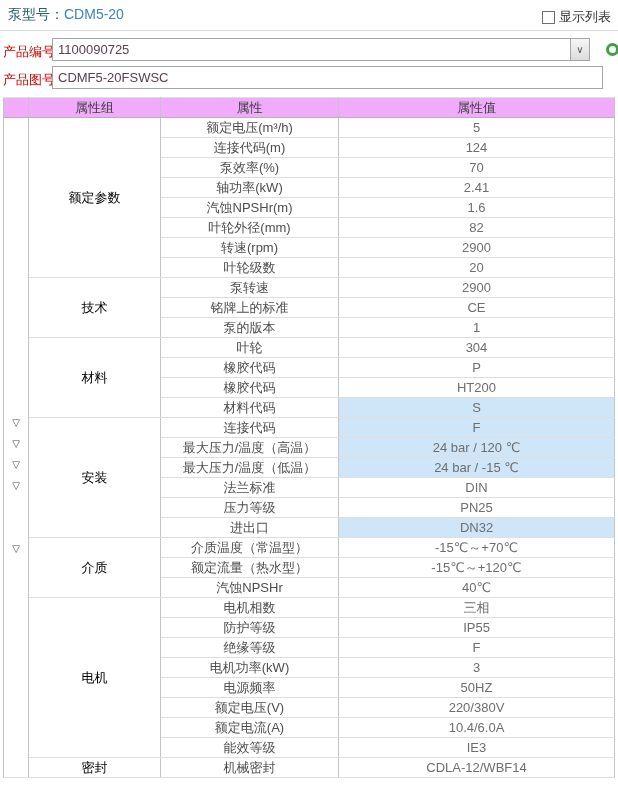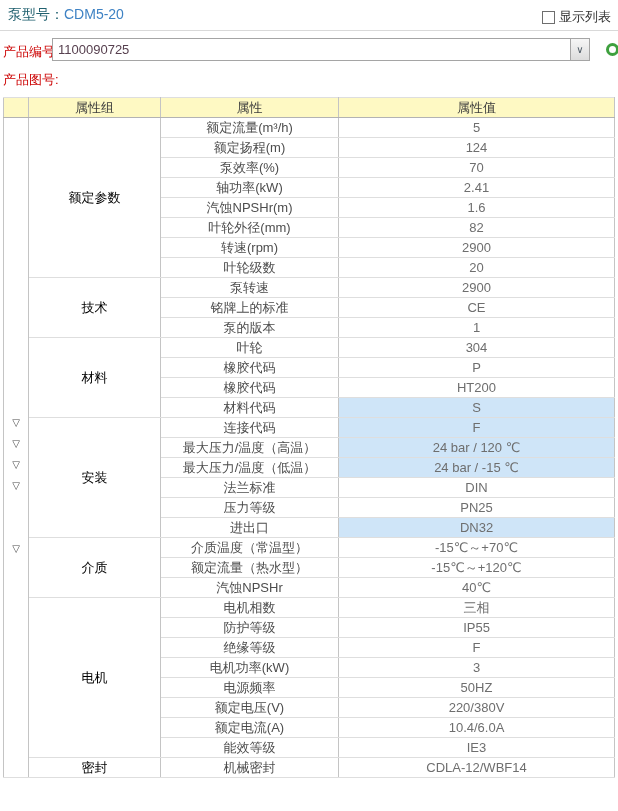--- a/index.html
+++ b/index.html
@@ -25,21 +25,21 @@
   .textbox .val { position:absolute; left:5px; top:0; line-height:21px; font-size:13px; color:#57404f; }
   .status-ring { position:absolute; left:606px; top:43px; width:13px; height:13px; border:3px solid #3ea03e; border-radius:50%; background:#fff; }
   
   .spec-wrap { position:absolute; left:3px; top:97px; }
   table.spec { border-collapse:collapse; table-layout:fixed; width:611px; border:1px solid #a9a9a9; }
   table.spec th, table.spec td {
     height:20px; padding:0 2px; font-size:13px; text-align:center; overflow:hidden; white-space:nowrap;
     border-left:1px solid #c4c4c4; border-right:1px solid #c4c4c4;
     border-top:1px solid #dedede; border-bottom:1px solid #dedede;
   }
-  table.spec th { color:#3c3c3c; font-weight:400; border-bottom:1px solid #b3b3b3; background:#fef9c3; }
+  table.spec th { color:#3c3c3c; font-weight:400; border-bottom:1px solid #b3b3b3; background:#f0abfc; }
   td.rail { position:relative; padding:0; }
   td.group-cell { color:#000000; }
   td.attr-cell { color:#4d4d4d; }
   td.value-cell { color:#6e6e6e; }
   td.value-cell.hl { background:#cfe5f8; }
   .tri { position:absolute; left:0; width:100%; height:21px; line-height:21px; font-size:10px; color:#4a4a4a; text-align:center; cursor:pointer; }
 </style>
 </head>
 <body>
 
@@ -57,20 +57,23 @@
   <div class="divider"></div>
 
   <div class="field-label fl1">产品编号:</div>
   <div class="combo">
     <span class="val">1100090725</span>
     <span class="btn">∨</span>
   </div>
   <div class="status-ring"></div>
 
   <div class="field-label fl2">产品图号:</div>
+  <div class="textbox">
+    <span class="val">CDMF5-20FSWSC</span>
+  </div>
 
   <div class="spec-wrap">
     <table class="spec">
       <colgroup>
         <col style="width:25px">
           <col style="width:132px">
           <col style="width:178px">
           <col style="width:276px">
       </colgroup>
       <thead>
@@ -84,25 +87,25 @@
       <tbody id="spec-body">
           <tr>
             <td class="rail" rowspan="33">
               <div class="tri" style="top: 294px;">▽</div>
               <div class="tri" style="top: 315px;">▽</div>
               <div class="tri" style="top: 336px;">▽</div>
               <div class="tri" style="top: 357px;">▽</div>
               <div class="tri" style="top: 420px;">▽</div>
             </td>
             <td class="group-cell" rowspan="8">额定参数</td>
-            <td class="attr-cell">额定流量(m³/h)</td>
+            <td class="attr-cell">额定电压(m³/h)</td>
             <td class="value-cell">5</td>
           </tr>
           <tr>
-            <td class="attr-cell">额定扬程(m)</td>
+            <td class="attr-cell">连接代码(m)</td>
             <td class="value-cell">124</td>
           </tr>
           <tr>
             <td class="attr-cell">泵效率(%)</td>
             <td class="value-cell">70</td>
           </tr>
           <tr>
             <td class="attr-cell">轴功率(kW)</td>
             <td class="value-cell">2.41</td>
           </tr>

